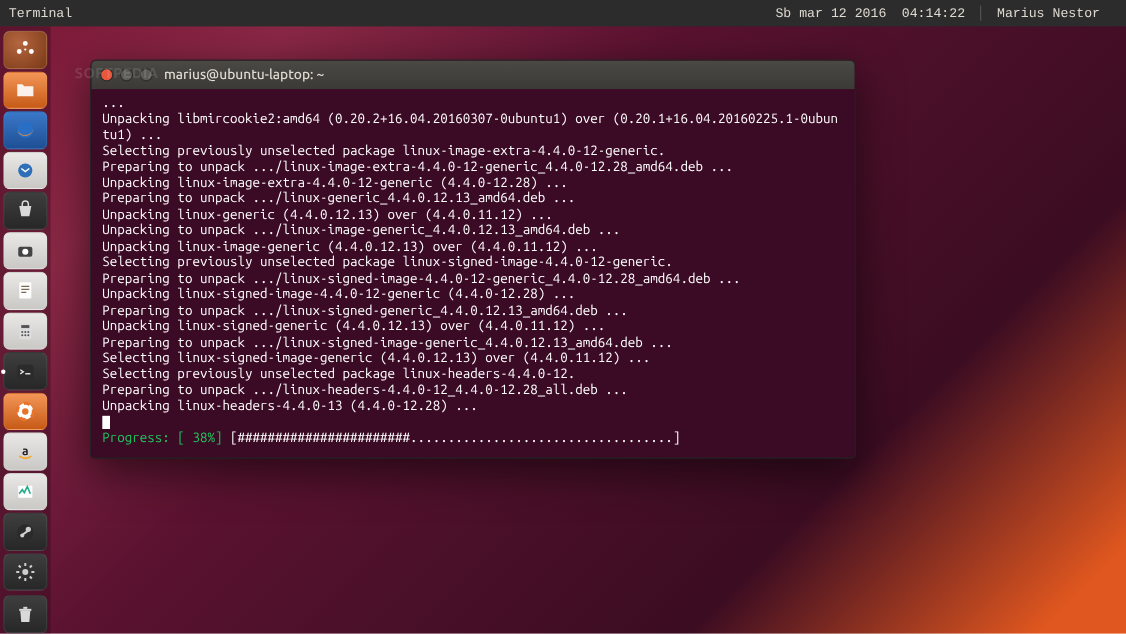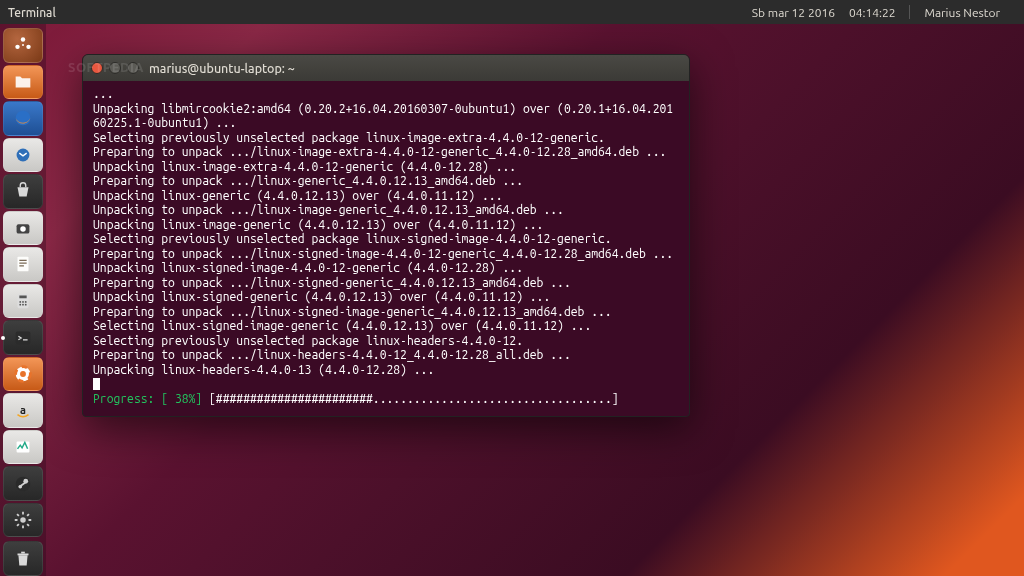--- a/index.html
+++ b/index.html
@@ -16,20 +16,21 @@
   .panel {
     position: absolute;
     top: 0; left: 0; right: 0;
     height: 24px;
     background: #2c2c2c;
     display: flex;
     align-items: center;
     color: #dfdbd2;
     font-size: 12px;
     z-index: 50;
+    font-family: Liberation Mono, monospace;
   }
   .panel-left { padding-left: 8px; font-weight: 500; }
   .panel-right {
     margin-left: auto;
     display: flex;
     align-items: center;
     gap: 14px;
     padding-right: 10px;
   }
   .ind-icon { opacity: .85; }
@@ -71,21 +72,21 @@
   .tile.orange { background: linear-gradient(180deg,#f39657,#c75a17); }
   .tile.blue { background: linear-gradient(180deg,#3a78c9,#1e4f94); }
   .launch-item svg { width:22px; height:22px; }
   .trash { margin-top: 2px; }
 
   
   .term-window {
     position: absolute;
     top: 54px;
     left: 82px;
-    width: 608px;
+    width: 696px;
     background: #3b0a25;
     border: 1px solid #222;
     border-radius: 6px 6px 4px 4px;
     box-shadow: 0 12px 40px rgba(0,0,0,.55);
     overflow: hidden;
     z-index: 30;
   }
   .term-titlebar {
     height: 26px;
     background: linear-gradient(180deg,#4a4944,#3b3a36);

